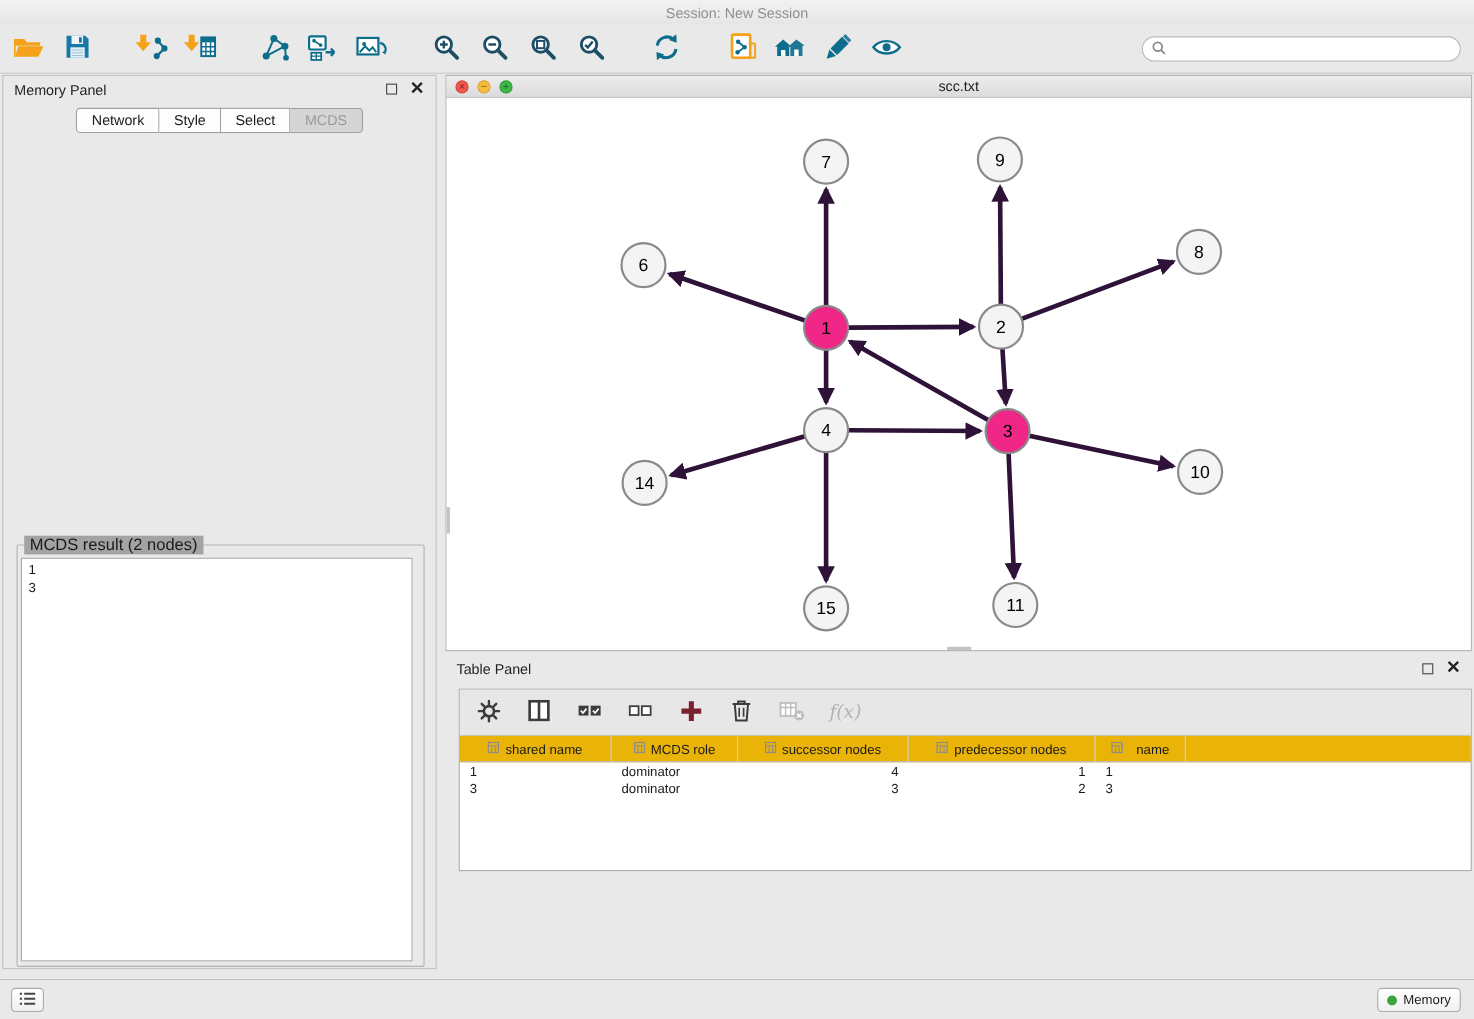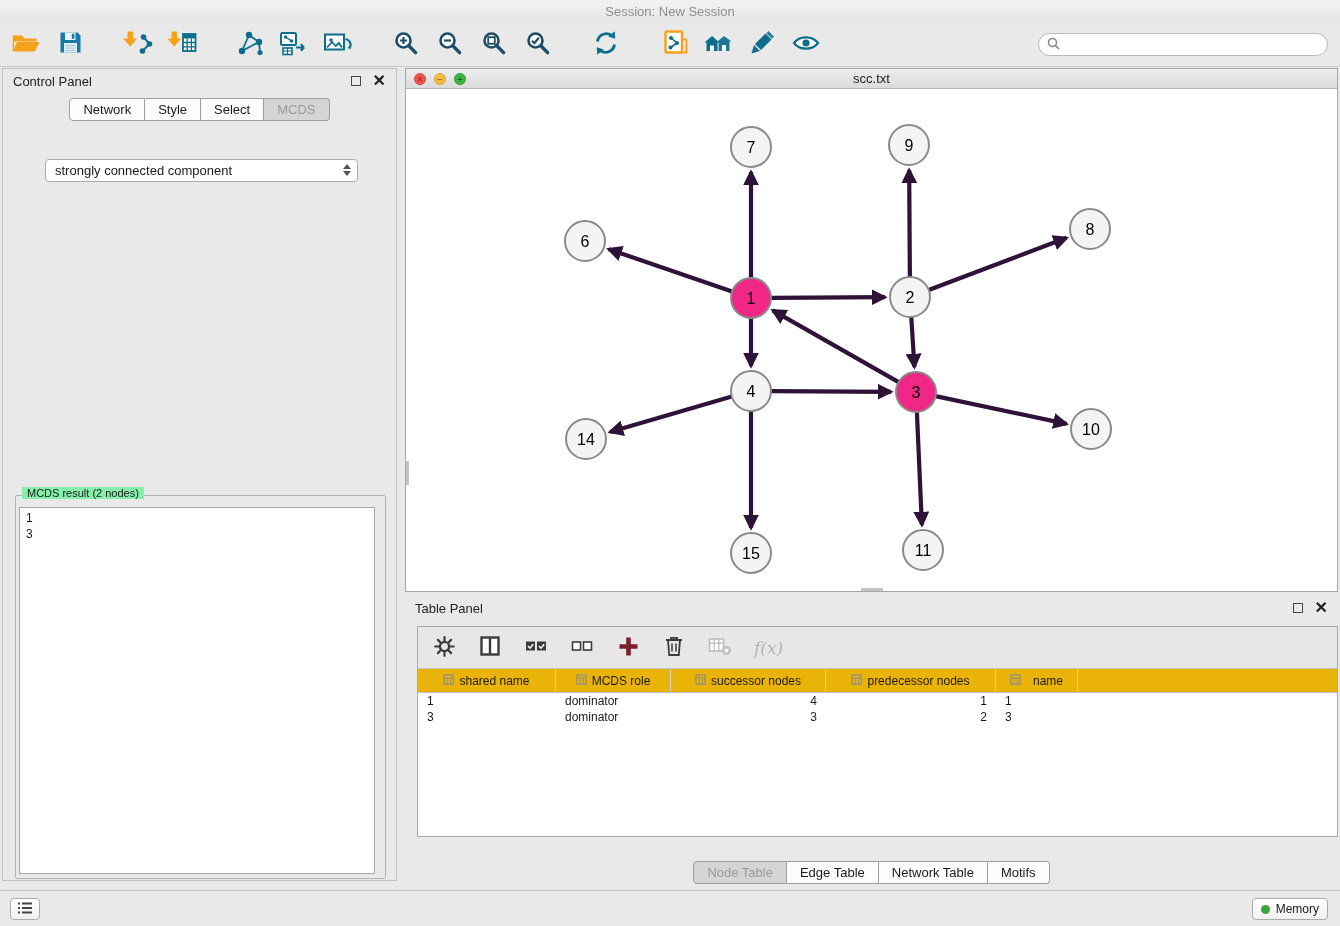--- a/index.html
+++ b/index.html
@@ -43,42 +43,42 @@
               padding:0 24px 0 9px; cursor:pointer; }
   .dd-arrows { position:absolute; right:6px; top:4px; display:flex; flex-direction:column; gap:2px; }
   .dd-arrows i { display:block; width:0; height:0; border-left:4px solid transparent; border-right:4px solid transparent; }
   .dd-up { border-bottom:5px solid #555; }
   .dd-down { border-top:5px solid #555; }
   .btn-row { position:absolute; top:124px; left:0; width:100%; display:flex; justify-content:center; gap:14px; }
   .btn { height:22px; padding:0 13px; background:linear-gradient(#ffffff,#f1f1f1); border:1px solid #ababab;
          border-radius:4px; font-size:13px; line-height:20px; cursor:pointer; }
   .groupbox { position:absolute; left:12px; top:426px; width:371px; height:384px;
               border:1px solid #b3b3b3; border-radius:2px; }
-  .groupbox-legend { position:absolute; top:-9px; left:6px; background:#86efac; padding:0 5px; font-size:11px; }
+  .groupbox-legend { position:absolute; top:-9px; left:6px; background:#a3a3a3; padding:0 5px; font-size:15px; }
   .result-area { position:absolute; left:3px; right:10px; top:11px; bottom:4px; background:#fff;
                  border:1px solid #a8a8a8; font-size:12px; line-height:16px; padding:2px 6px;
                  white-space:pre; overflow:auto; }
 
   
   #network-panel { left:405px; top:68px; width:933px; height:524px; border:1px solid #a8a8a8; background:#fff; }
   .net-titlebar { height:20px; background:linear-gradient(#ededed,#dbdbdb); border-bottom:1px solid #b5b5b5;
                   position:relative; text-align:center; line-height:20px; color:#222; }
   .traffic { position:absolute; left:8px; top:4px; display:flex; gap:8px; }
   .light { width:12px; height:12px; border-radius:50%; font-size:10px; line-height:11px; text-align:center;
            color:rgba(0,0,0,.5); cursor:pointer; }
   .light.red { background:#f2564d; border:1px solid #d8453d; }
   .light.yellow { background:#f6bd3c; border:1px solid #dba433; }
   .light.green { background:#3db845; border:1px solid #2f9c38; }
   .net-canvas-wrap { position:absolute; top:20px; left:0; right:0; bottom:0; background:#fff; }
   .resize-notch-v { position:absolute; left:0; top:392px; width:3px; height:24px; background:#c3c3c3; }
   .resize-notch-h { position:absolute; bottom:0; left:455px; width:22px; height:3px; background:#c3c3c3; }
 
   
   #table-panel { left:405px; top:596px; width:933px; height:290px; }
-  .table-container { position:absolute; left:12px; top:30px; width:921px; height:211px;
+  .table-container { position:absolute; left:12px; top:30px; width:921px; height:166px;
                      border:1px solid #a9a9a9; background:#fff; display:flex; flex-direction:column; }
   .table-toolbar { height:42px; background:#e7e7e7; border-bottom:1px solid #c6c6c6;
                    display:flex; align-items:center; padding:0 14px; gap:22px; flex:0 0 auto; }
   .ttool-btn { display:flex; align-items:center; justify-content:center; min-width:24px; cursor:pointer; }
   .fx-label { font-family:"DejaVu Serif", serif; font-style:italic; font-size:17px; color:#b3b3b3; }
   .table-header-row { display:flex; height:24px; background:#eab308; border-bottom:1px solid #bdbdbd; flex:0 0 auto; }
   .th { display:flex; align-items:center; justify-content:center; gap:5px; font-size:12px;
         border-right:1px solid #cfcfcf; height:100%; cursor:pointer; }
   .table-body { flex:1; overflow:auto; }
   .trow { display:flex; height:16px; align-items:center; cursor:default; }
@@ -239,40 +239,33 @@
     <svg width="13" height="13" viewBox="0 0 13 13">
         <circle cx="5.5" cy="5.5" r="4" fill="none" stroke="#8a8a8a" stroke-width="1.6"></circle>
         <line x1="8.6" y1="8.6" x2="12" y2="12" stroke="#8a8a8a" stroke-width="1.6"></line>
       </svg>
   </span>
   <input type="text" placeholder="" style="">
 </div>
 
 <div class="panel" id="control-panel">
   <div class="panel-header">
-    <span>Control Panel</span>
+    <span>Memory Panel</span>
     <span class="spacer"></span>
     <span class="float-btn"></span>
     <span class="close-btn">✕</span>
   </div>
   <div class="seg-tabs" id="control-tabs">
       <div class="seg-tab">Network</div>
       <div class="seg-tab">Style</div>
       <div class="seg-tab">Select</div>
       <div class="seg-tab active">MCDS</div>
     </div>
 
 
-  <div class="dropdown">
-    <span>strongly connected component</span>
-    <span class="dd-arrows">
-        <i class="dd-up"></i>
-        <i class="dd-down"></i>
-      </span>
-  </div>
 
 
   <div class="groupbox">
     <span class="groupbox-legend">MCDS result (2 nodes)</span>
     <div class="result-area">1
 3</div>
   </div>
 </div>
 
 <div class="panel" id="network-panel">
@@ -473,26 +466,20 @@
         <div class="trow">
           <div class="tcell align-left" style="width: 138px;">3</div>
           <div class="tcell align-left" style="width: 115px;">dominator</div>
           <div class="tcell align-right" style="width: 155px;">3</div>
           <div class="tcell align-right" style="width: 170px;">2</div>
           <div class="tcell align-left" style="width: 82px;">3</div>
         </div>
       </div>
   </div>
 
-  <div class="seg-tabs" id="table-tabs">
-      <div class="seg-tab active">Node Table</div>
-      <div class="seg-tab">Edge Table</div>
-      <div class="seg-tab">Network Table</div>
-      <div class="seg-tab">Motifs</div>
-    </div>
 </div>
 
 <div id="status-bar">
   <div class="status-btn" id="tasks-btn">
     <span>
       <svg width="16" height="14" viewBox="0 0 16 14">
           <path d="M1 2.5h2M1 7h2M1 11.5h2M5 2.5h10M5 7h10M5 11.5h10" stroke="#444" stroke-width="1.8"></path>
         </svg>
     </span>
   </div>

